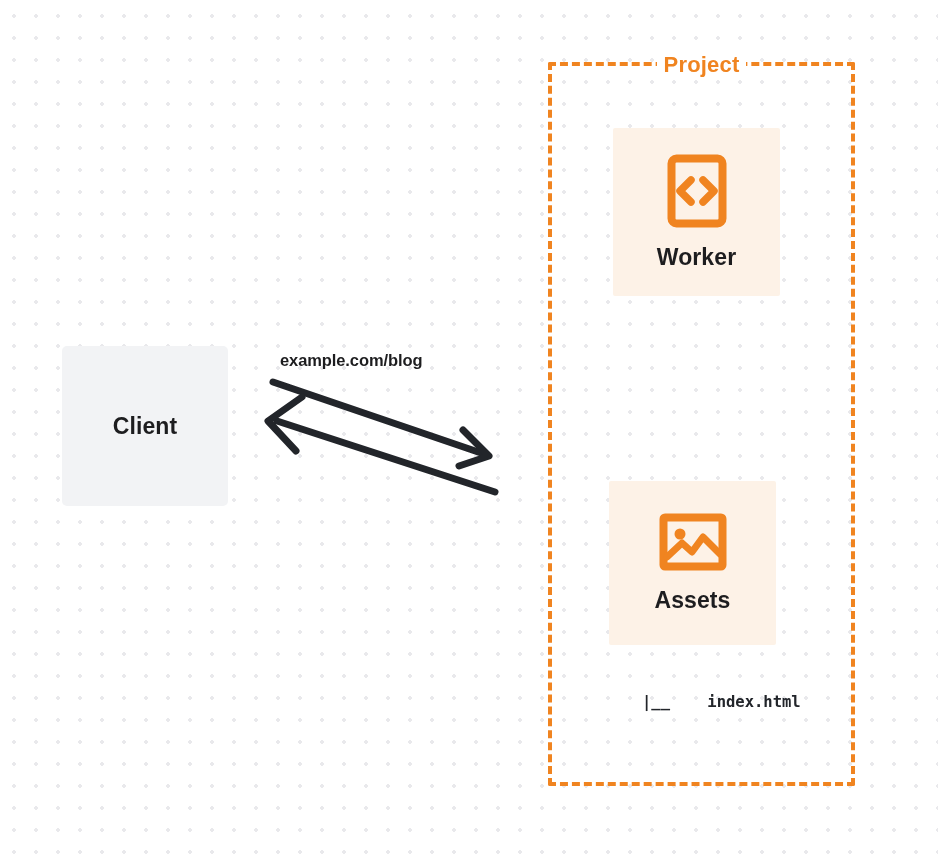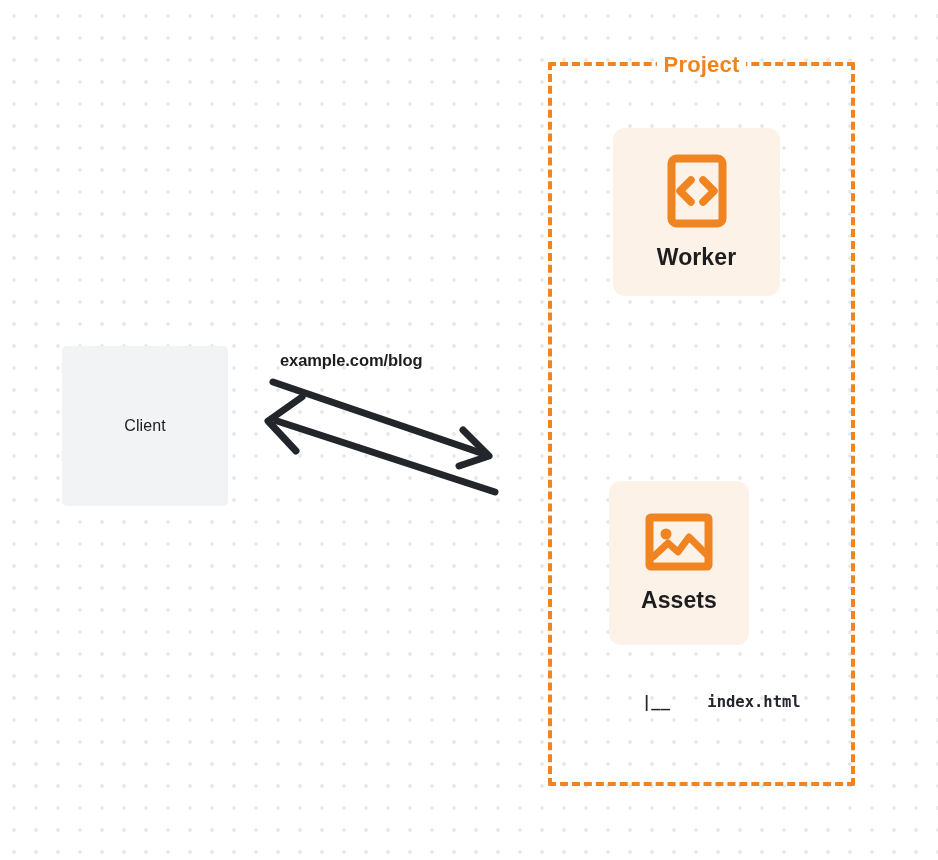--- a/index.html
+++ b/index.html
@@ -26,22 +26,22 @@
     top: 346px;
     width: 166px;
     height: 160px;
     background: #f2f3f5;
     border-radius: 5px;
     display: flex;
     align-items: center;
     justify-content: center;
   }
   .client-label {
-    font-size: 16px;
-    font-weight: normal;
+    font-size: 23px;
+    font-weight: bold;
     color: #1d1d1f;
     letter-spacing: 0.1px;
   }
 
   
   .arrows {
     position: absolute;
     left: 0;
     top: 0;
     width: 938px;
@@ -81,36 +81,36 @@
     font-weight: bold;
     color: #f08420;
     white-space: nowrap;
     letter-spacing: 0.2px;
   }
 
   
   .service-card {
     position: absolute;
     background: #fdf2e7;
-    border-radius: 12px;
+    border-radius: 2px;
     display: flex;
     flex-direction: column;
     align-items: center;
     justify-content: center;
   }
   .worker-card {
     left: 613px;
     top: 128px;
     width: 167px;
     height: 168px;
   }
   .assets-card {
     left: 609px;
     top: 481px;
-    width: 140px;
+    width: 167px;
     height: 164px;
   }
   .service-icon {
     display: block;
     margin-bottom: 16px;
   }
   .service-label {
     font-size: 23px;
     font-weight: bold;
     color: #1d1d1f;

